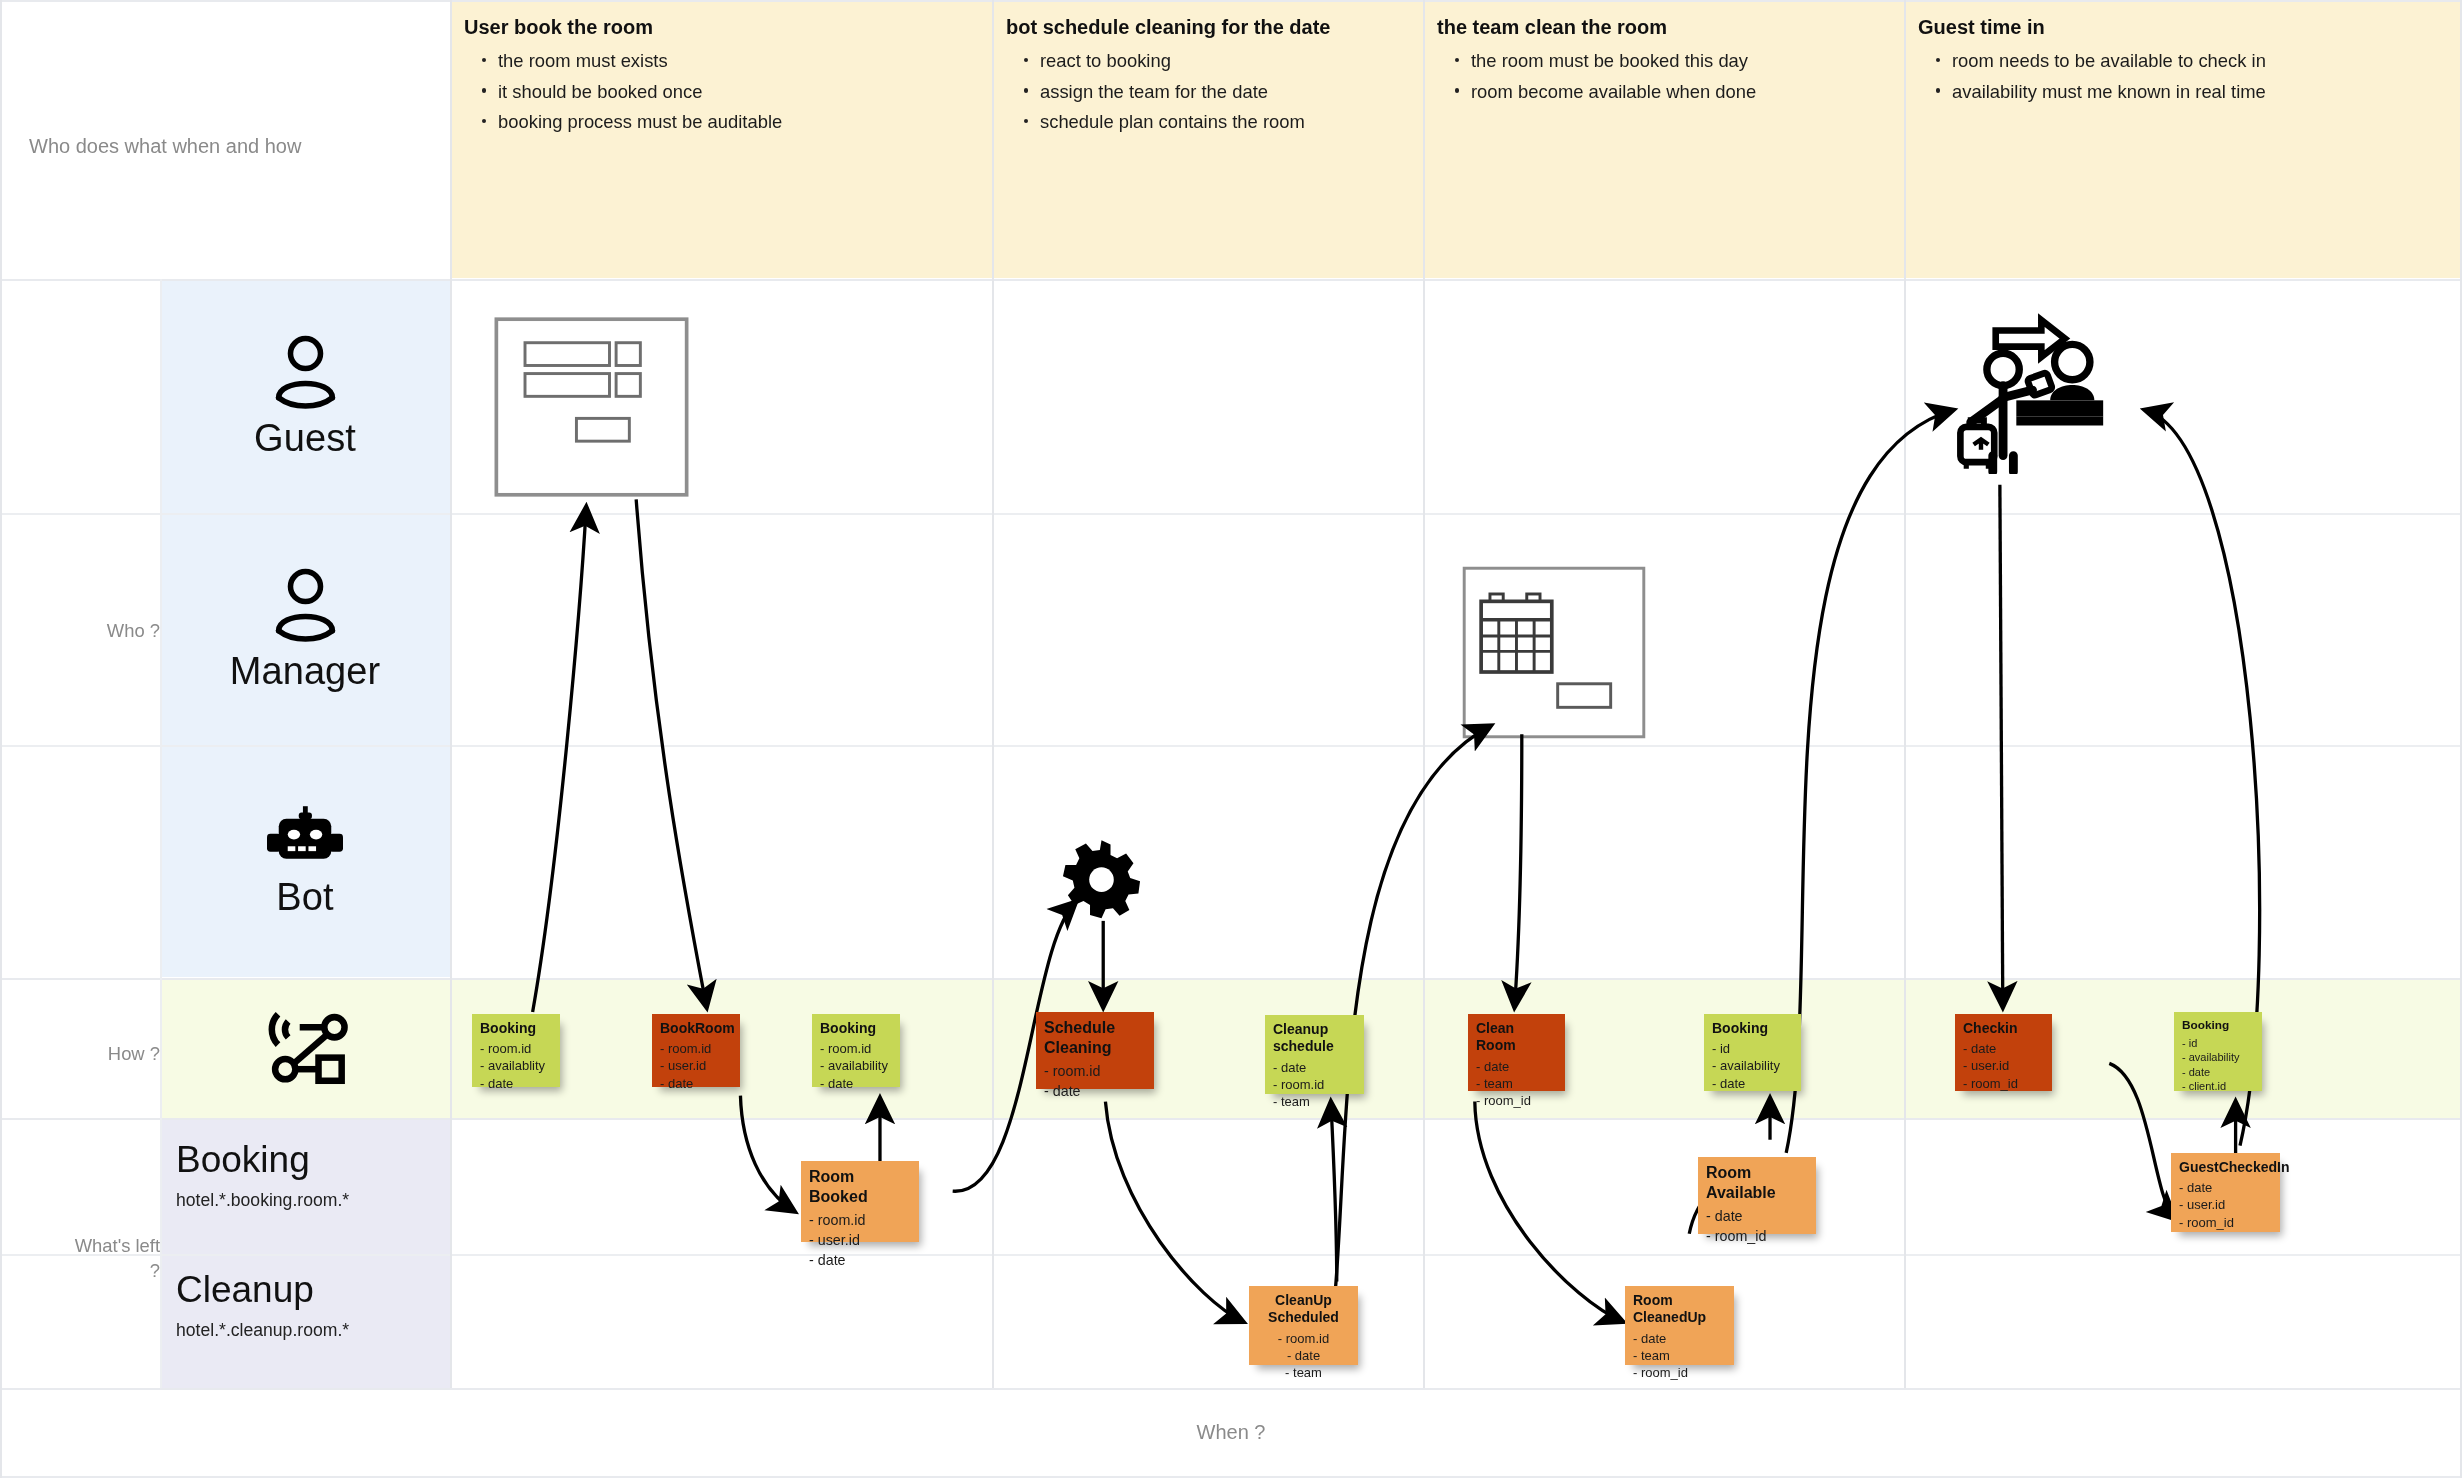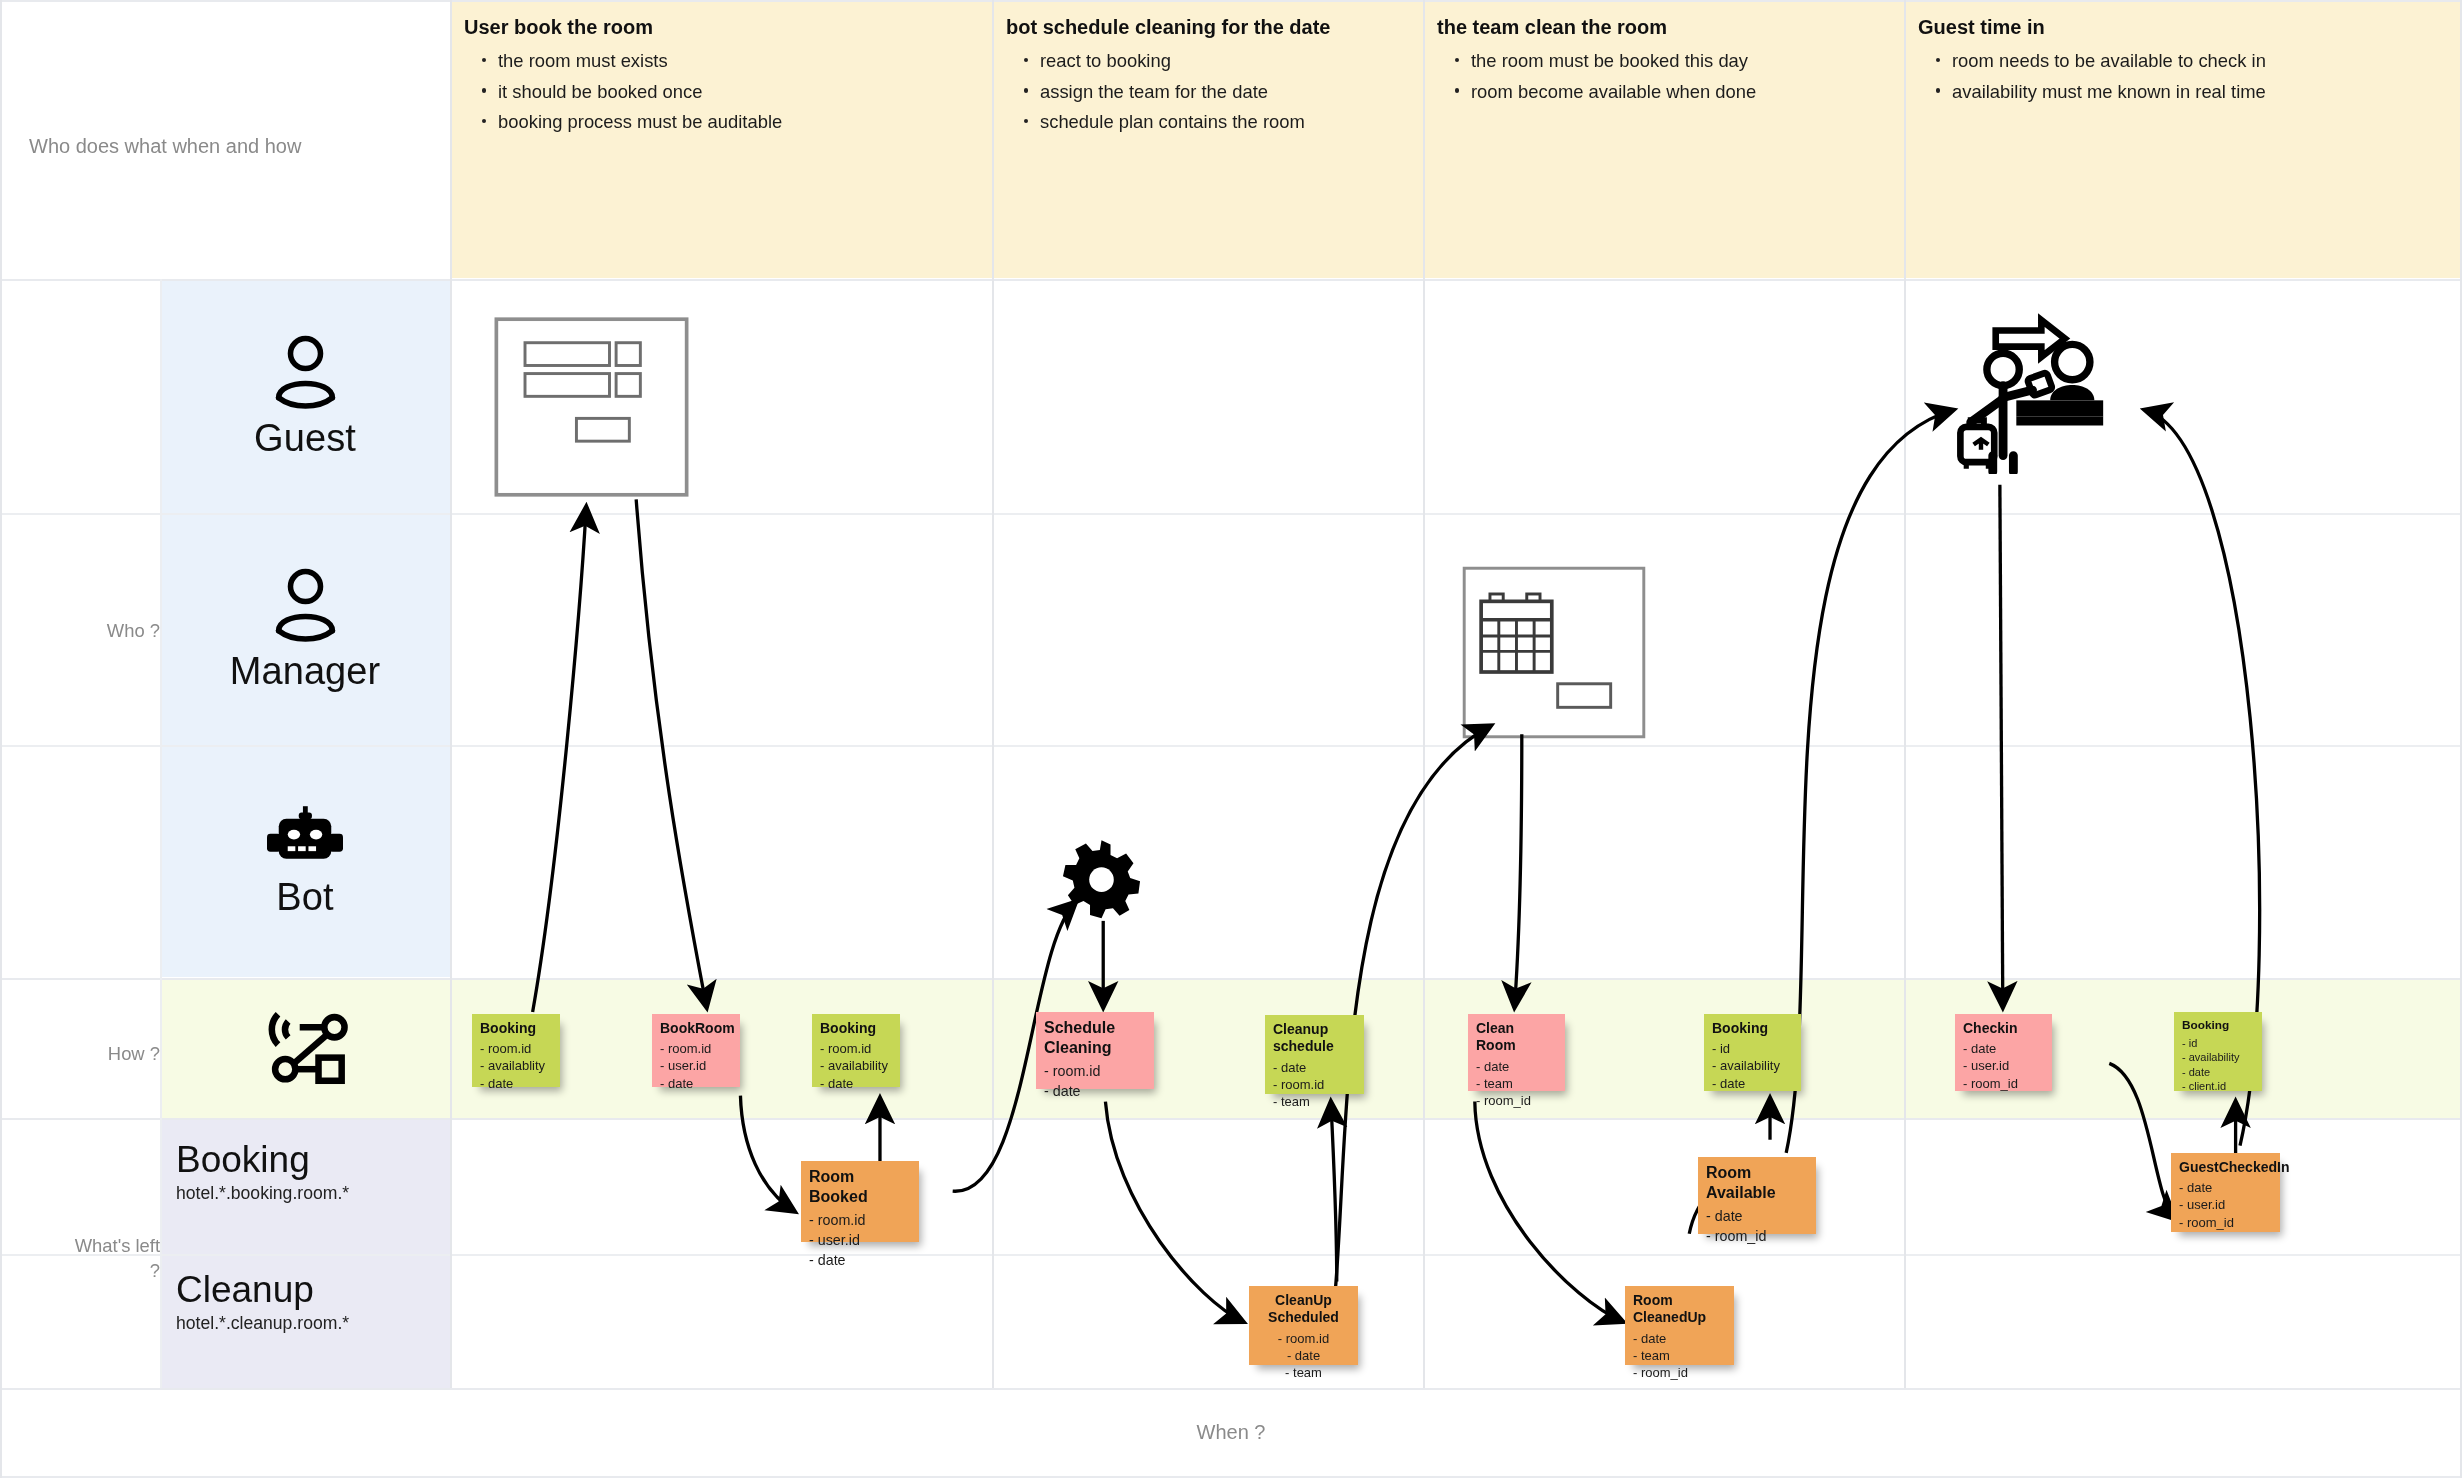--- a/index.html
+++ b/index.html
@@ -31,29 +31,29 @@
   .row-label{position:absolute;color:#8a8a8a;font-size:18.4px;text-align:right;line-height:1.35;}
 
   
   .actor{position:absolute;display:flex;flex-direction:column;
          align-items:center;justify-content:center;}
   .actor .nm{font-size:38px;color:#111;margin-top:1.5px;letter-spacing:0.1px;}
 
   
   .agg{position:absolute;}
   .agg .big{font-size:37px;color:#111;line-height:1.1;}
-  .agg .sub{font-size:17.6px;color:#222;margin-top:2px;}
+  .agg .sub{font-size:17.6px;color:#222;margin-top:9px;}
 
   
   .note{position:absolute;padding:5.9px 8px 7.3px 8px;box-sizing:border-box;
         box-shadow:5.1px 6.6px 8px -2.9px rgba(0,0,0,.33);}
   .note .nt{font-weight:bold;font-size:14px;line-height:1.25;margin-bottom:2.9px;color:#111;}
   .note .nf{font-size:13px;line-height:1.32;color:#1b1b1b;}
   .green{background:#c6d755;}
-  .blue{background:#fca5a5;}
+  .blue{background:#c2410c;}
   .orange{background:#f0a457;}
   .note.big .nt{font-size:16px;}
   .note.big .nf{font-size:14.3px;line-height:1.42;}
 
   
   svg.ov{position:absolute;left:0;top:0;width:2462px;height:1479px;
          pointer-events:none;overflow:visible;}
   .mock{position:absolute;}
   .when{position:absolute;color:#8a8a8a;font-size:20px;}
 </style>

